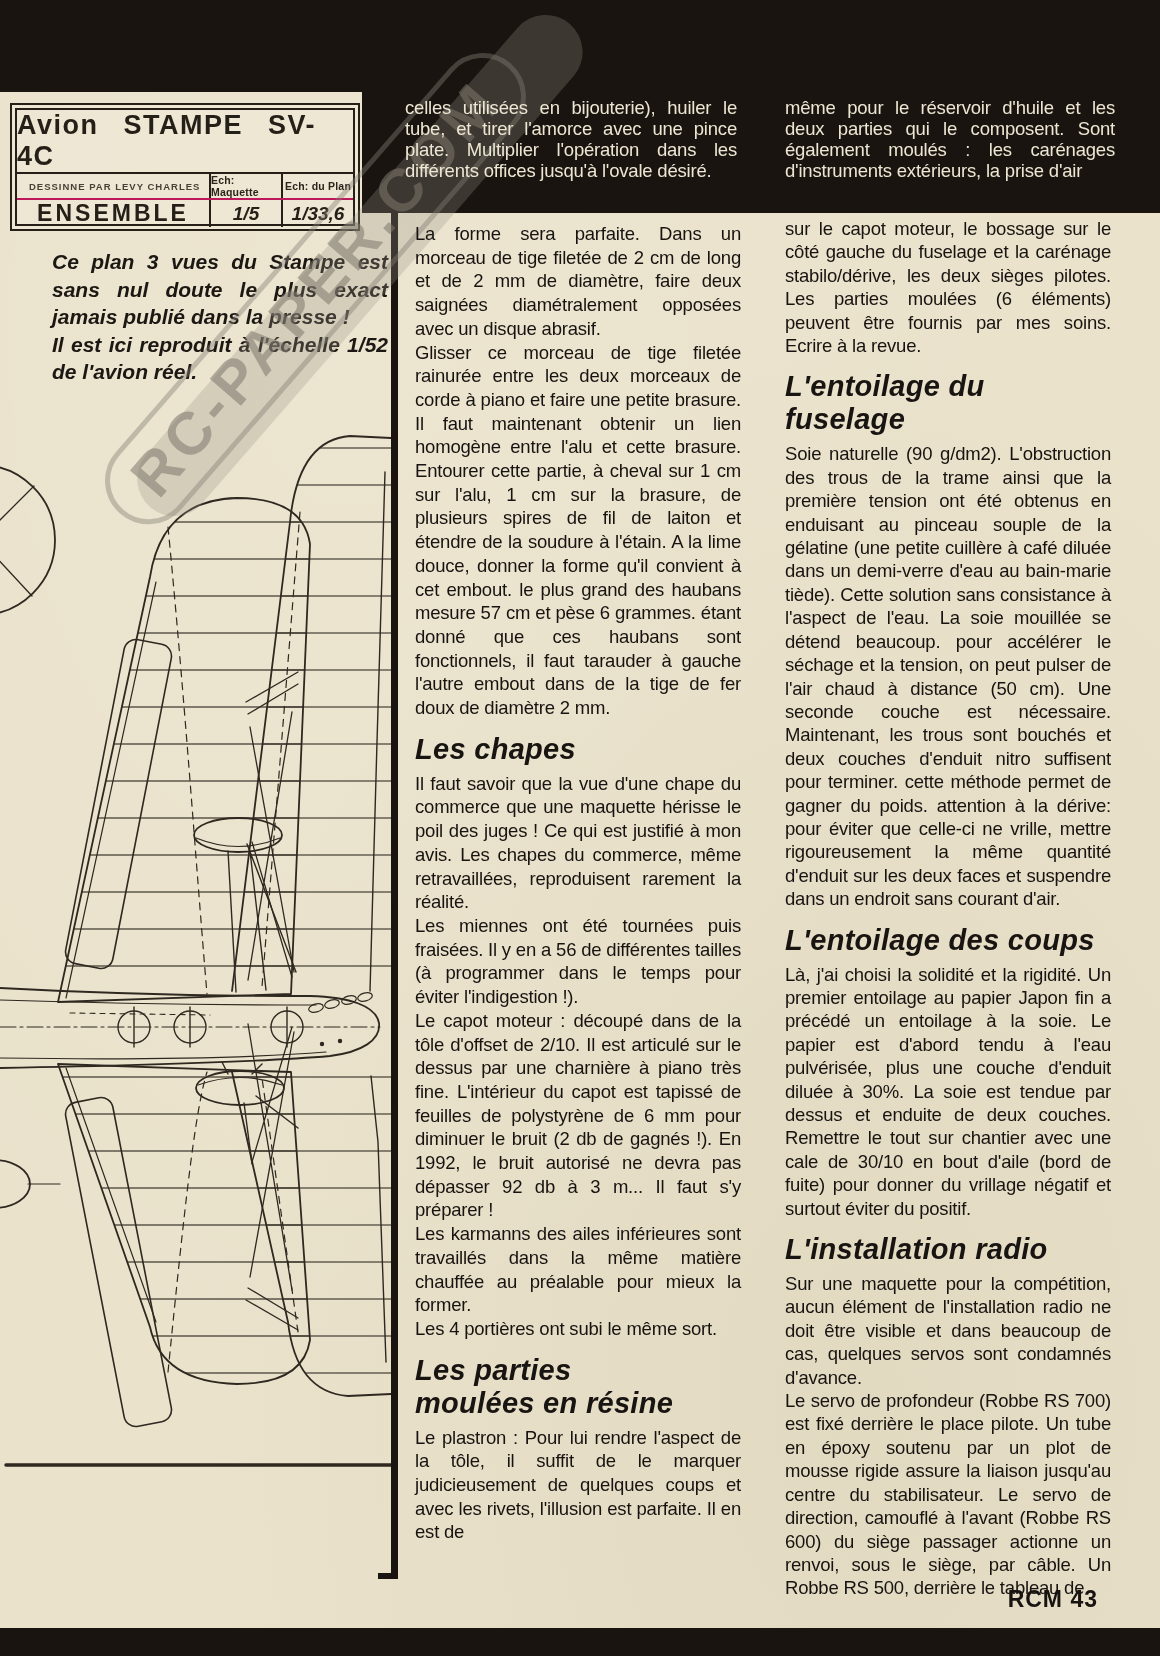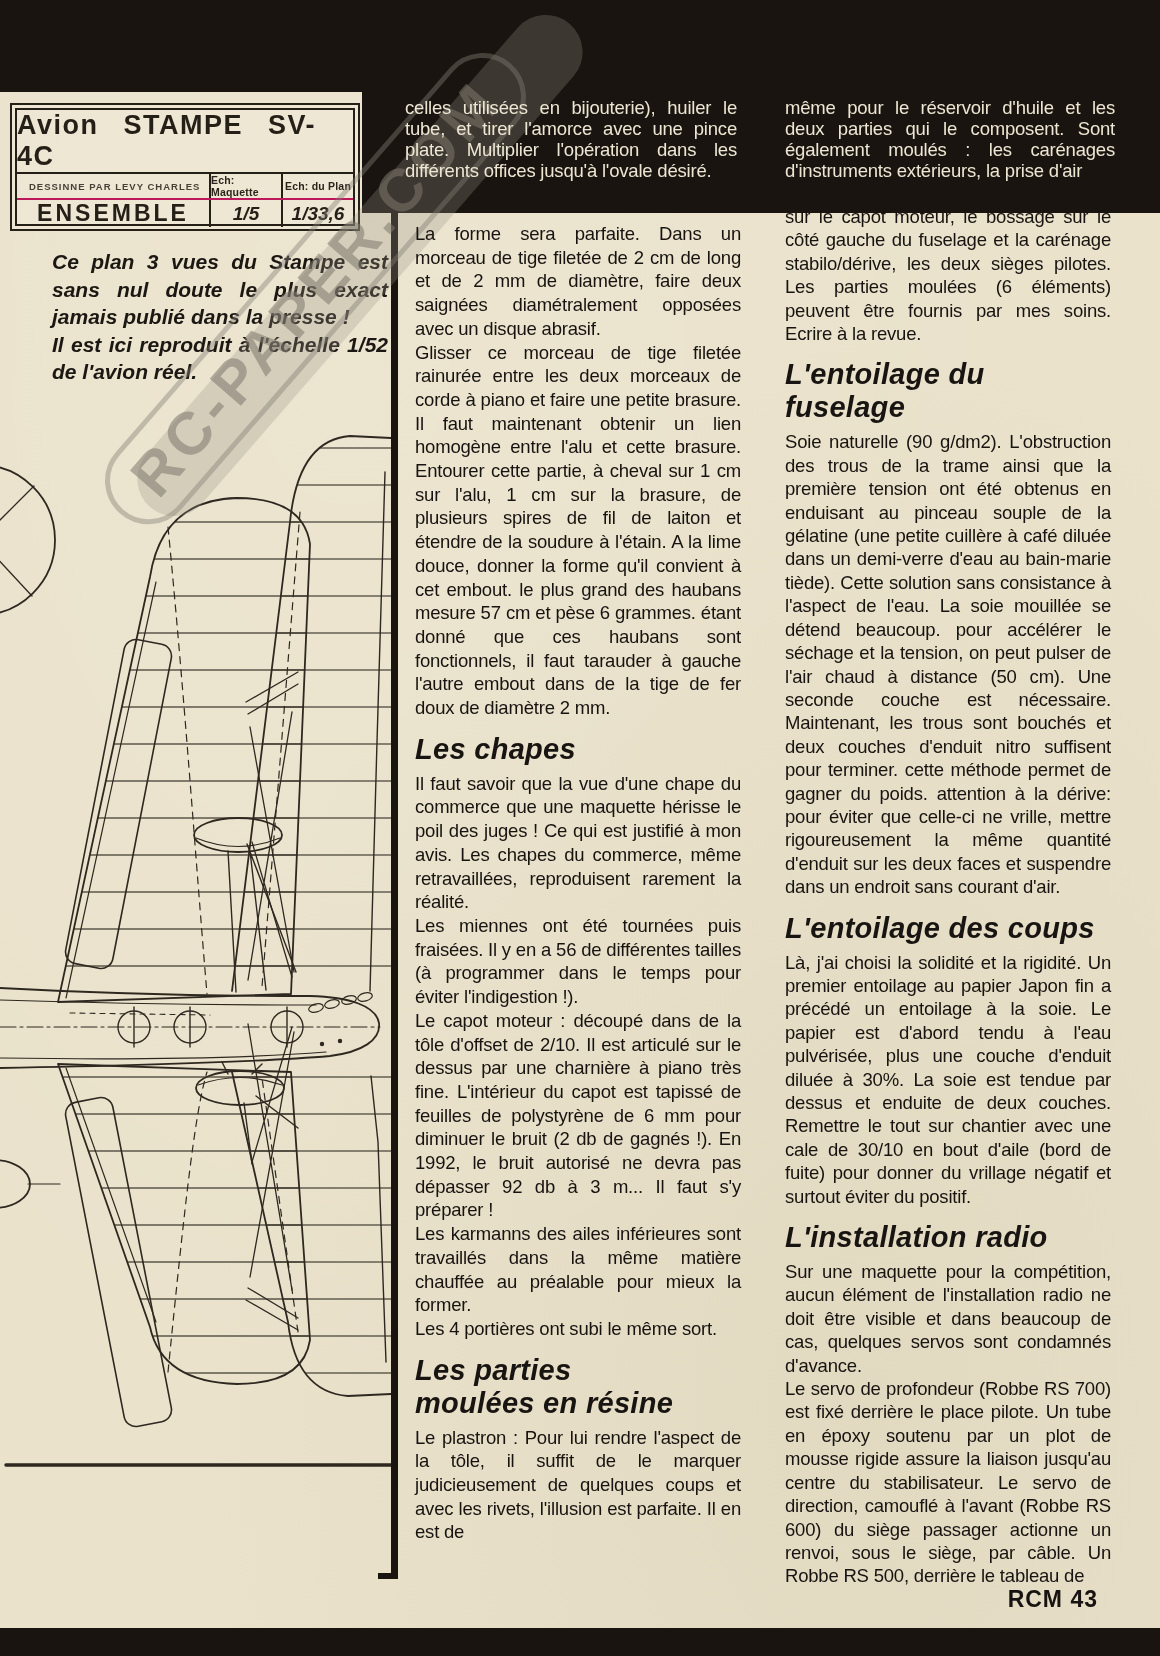--- a/index.html
+++ b/index.html
@@ -57,21 +57,21 @@
   .drawing{position:absolute;left:0;top:372px;width:392px;height:1220px;z-index:1;}
 
   
   .col-rule{position:absolute;left:391px;top:211px;width:7px;height:1368px;background:#1a1410;z-index:2;}
   .col-rule-foot{position:absolute;left:378px;top:1573px;width:20px;height:6px;background:#1a1410;z-index:2;}
 
   
   .bodycol{position:absolute;z-index:4;font-size:18.5px;line-height:23.7px;text-align:justify;
     letter-spacing:-0.2px;color:#171310;}
   .col-mid{left:415px;top:222px;width:326px;}
-  .col-right{left:785px;top:205px;width:326px;line-height:23.4px;}
+  .col-right{left:785px;top:217px;width:326px;line-height:23.4px;}
   .para{margin:0;}
   .head{font-size:29px;line-height:33px;font-weight:700;font-style:italic;letter-spacing:0.3px;
     margin:13px 0 6px 0;color:#181411;white-space:pre-line;text-align:left;}
 
   .footer{position:absolute;right:62px;top:1586px;z-index:4;
     font-size:23px;font-weight:700;letter-spacing:1px;color:#171310;}
 </style>
 </head>
 <body>
 

